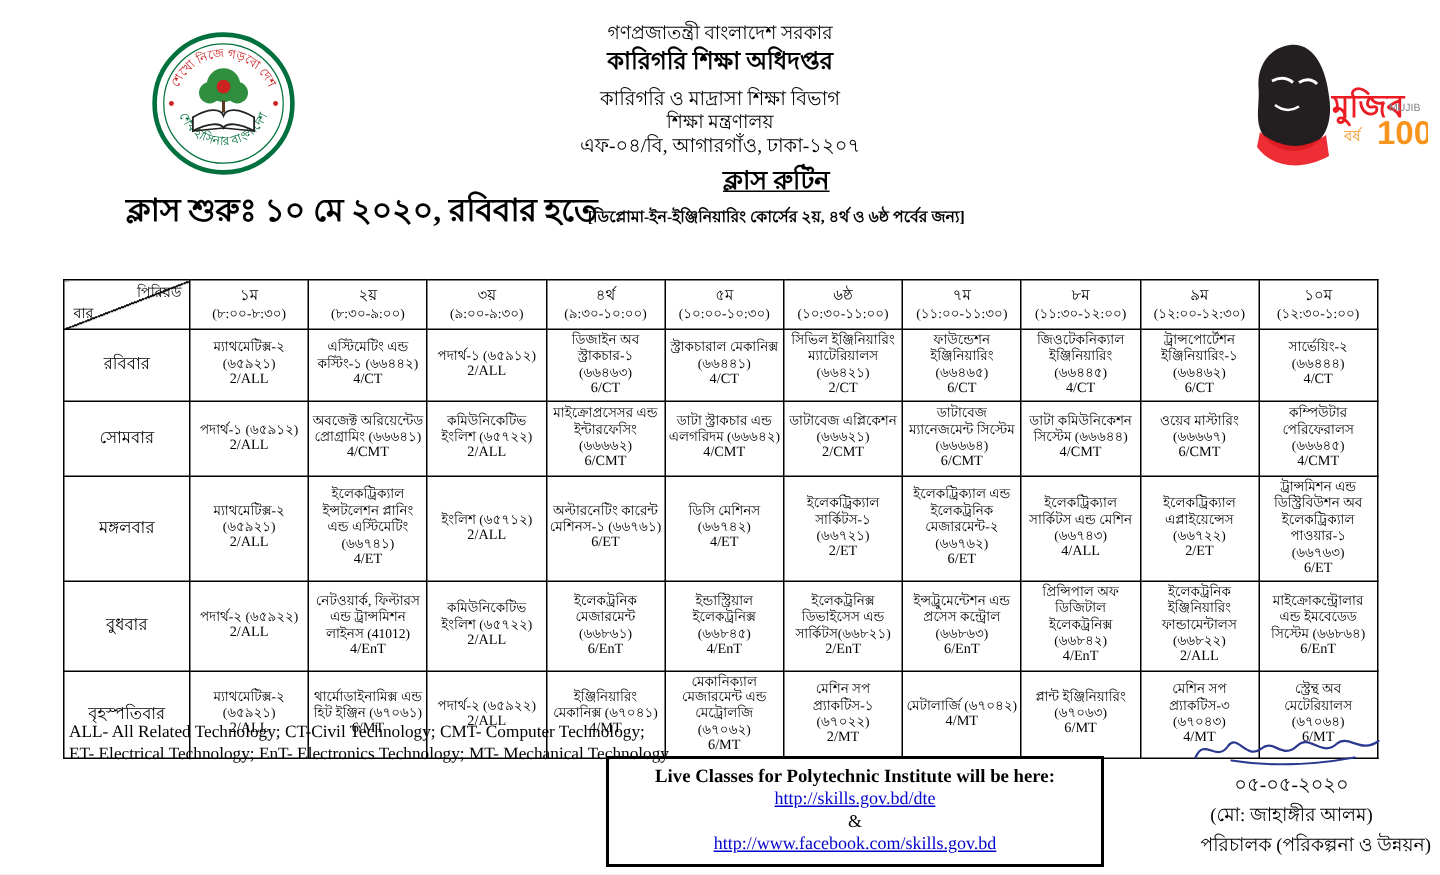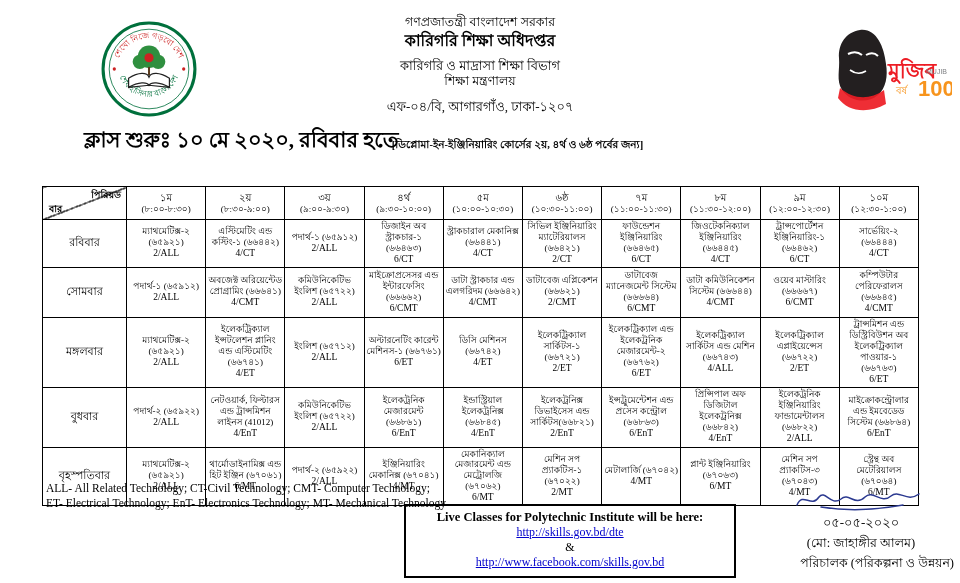--- a/index.html
+++ b/index.html
@@ -6,21 +6,21 @@
   .page{position:relative;width:960px;height:583px;background:#fff;margin:0 auto;
         font-family:"Liberation Serif",serif;color:#000;overflow:hidden;}
   .abs{position:absolute;}
   .ctr{left:0;right:0;text-align:center;}
 
   
   .h-govt{top:13px;font-size:12.5px;}
   .h-org{top:28px;font-size:16px;font-weight:bold;}
   .h-div{top:56px;font-size:13px;}
   .h-min{top:72px;font-size:12.5px;}
-  .h-addr{top:97px;font-size:13px;text-align:center;}
+  .h-addr{top:87px;font-size:13px;text-align:center;}
 
   .logo-left{left:100px;top:20px;width:98px;height:98px;}
   .logo-right{left:826px;top:24px;width:126px;height:94px;}
 
   
   .t-routine{top:107px;left:390px;width:255px;text-align:center;font-size:17px;font-weight:bold;text-decoration:underline;}
   .t-start{top:124px;left:84px;font-size:21px;font-weight:bold;}
   .t-scope{top:137px;left:365px;width:305px;text-align:center;font-size:10.5px;font-weight:bold;}
   .t-mode{top:157px;left:390px;width:255px;text-align:center;font-size:14px;font-weight:bold;text-decoration:underline;}
 
@@ -34,21 +34,21 @@
   .day-cell{font-size:11px;}
   .c-title{font-size:9px;line-height:1.22;}
   .c-group{font-size:9.5px;line-height:1.25;}
   thead tr{height:28px;}
   tbody tr:nth-child(1){height:44px;}
   tbody tr:nth-child(2){height:50px;}
   tbody tr:nth-child(3){height:55px;}
   tbody tr:nth-child(4){height:60px;}
   tbody tr:nth-child(5){height:55px;}
   .corner{position:relative;padding:16px;
-    background:linear-gradient(to bottom right,transparent calc(50% - 0.6px),#000 calc(50% - 0.6px),#000 calc(50% + 0.6px),transparent calc(50% + 0.6px));font-weight:bold;}
+    background:linear-gradient(to bottom right,transparent calc(50% - 0.6px),#000 calc(50% - 0.6px),#000 calc(50% + 0.6px),transparent calc(50% + 0.6px));}
   .corner .top{position:absolute;top:1px;right:5px;font-size:9.5px;}
   .corner .bot{position:absolute;bottom:2px;left:6px;font-size:9.5px;}
 
   
   .legend{left:46px;top:481px;font-size:11.5px;line-height:1.32;}
   .live-box{left:404px;top:504px;width:316px;border:2px solid #000;text-align:center;padding:4px 6px 6px;}
   .live-title{font-size:12.5px;font-weight:bold;}
   .live-link{font-size:12px;color:#0000cc;text-decoration:underline;display:block;}
   .live-amp{font-size:12px;}
   .sig-block{left:768px;top:487px;width:186px;text-align:center;}
@@ -96,20 +96,21 @@
     <text x="70" y="70" font-size="10" fill="#f7941d" font-family="Liberation Serif,serif">বর্ষ</text>
     <text x="92" y="72" font-size="22" font-weight="bold" fill="#f7941d" font-family="Liberation Sans,sans-serif">100</text>
   </svg>
 
   <div class="abs ctr h-govt">গণপ্রজাতন্ত্রী বাংলাদেশ সরকার</div>
   <div class="abs ctr h-org">কারিগরি শিক্ষা অধিদপ্তর</div>
   <div class="abs ctr h-div">কারিগরি ও মাদ্রাসা শিক্ষা বিভাগ</div>
   <div class="abs ctr h-min">শিক্ষা মন্ত্রণালয়</div>
   <div class="abs ctr h-addr">এফ-০৪/বি, আগারগাঁও, ঢাকা-১২০৭</div>
 
+  <div class="abs t-routine">ক্লাস রুটিন</div>
   <div class="abs t-start">ক্লাস শুরুঃ ১০ মে ২০২০, রবিবার হতে</div>
   <div class="abs t-scope">[ডিপ্লোমা-ইন-ইঞ্জিনিয়ারিং কোর্সের ২য়, ৪র্থ ও ৬ষ্ঠ পর্বের জন্য]</div>
 
   <div class="abs tbl-wrap">
     <table>
         <colgroup>
           <col style="width: 84px;">
           <col style="width: 79.2px;">
           <col style="width: 79.2px;">
           <col style="width: 79.2px;">

